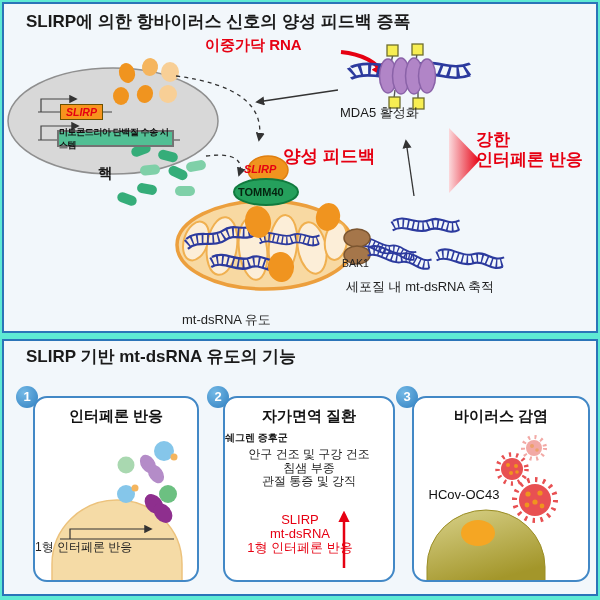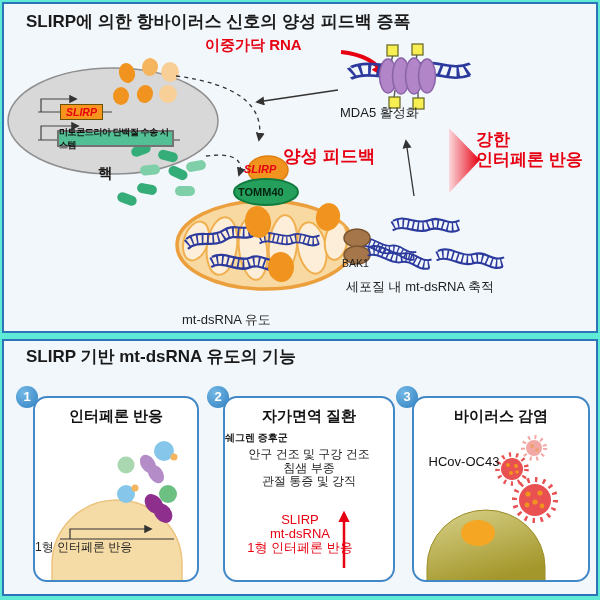--- a/index.html
+++ b/index.html
@@ -273,18 +273,18 @@
       <g>
         <circle cx="121" cy="102" r="20.5" fill="none" stroke="#e85052" stroke-width="5" stroke-dasharray="2.5,5.5"></circle>
         <circle cx="121" cy="102" r="16" fill="#e85052"></circle>
         <circle cx="114" cy="96" r="2.6" fill="#f0941f"></circle>
           <circle cx="126" cy="95" r="2.6" fill="#f0941f"></circle>
         <circle cx="121" cy="104" r="2.6" fill="#f0941f"></circle>
           <circle cx="113" cy="107" r="2.4" fill="#f0941f"></circle>
         <circle cx="128" cy="108" r="2.4" fill="#f0941f"></circle>
       </g>
     </svg>
-    <div style="position:absolute;left:2px;top:56px;width:96px;text-align:center;font-size:13px;line-height:15px;color:#111;">
+    <div style="position:absolute;left:2px;top:89px;width:96px;text-align:center;font-size:13px;line-height:15px;color:#111;">
       <div>HCov-OC43</div>
     </div>
   </div>
 
 </div>
 
 </body></html>

